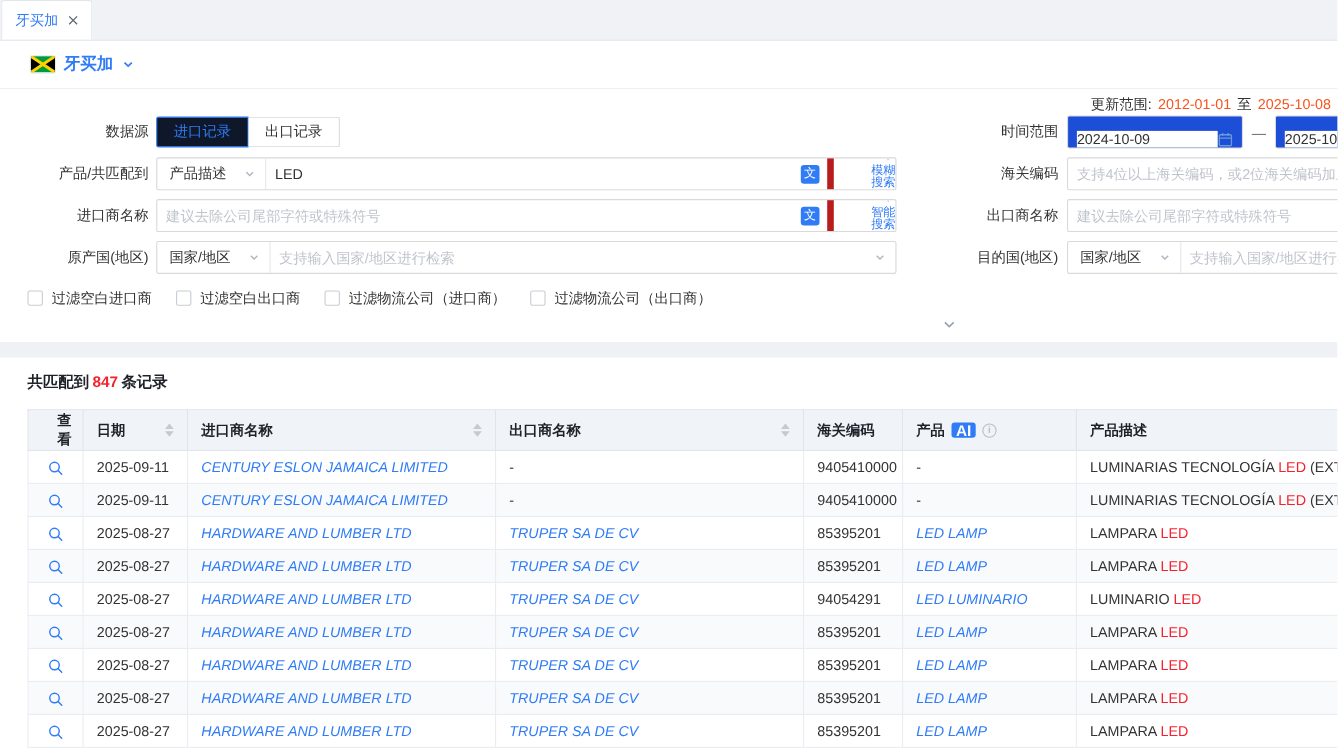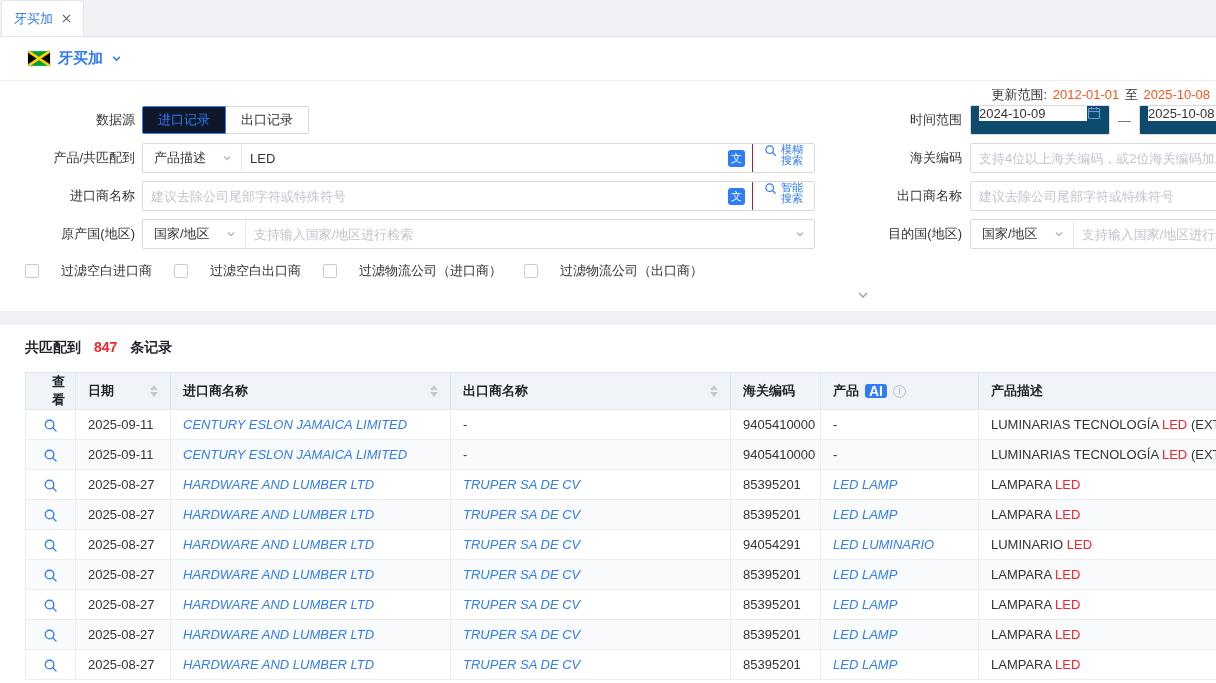--- a/index.html
+++ b/index.html
@@ -36,44 +36,44 @@
   .toggle .opt { height: 28px; display: flex; align-items: center; padding: 0 15px; border: 1px solid #d9d9d9; background: #fff; color: #333; cursor: pointer; }
   .toggle .opt:first-child { border-radius: 2px 0 0 2px; }
   .toggle .opt:last-child { border-radius: 0 2px 2px 0; border-left: none; }
   .toggle .opt.active { background: #0f172a; border: 1px solid #2f7cf6; color: #2f7cf6; }
 
   .igroup { display: flex; align-items: center; height: 30px; border: 1px solid #d9d9d9; border-radius: 2px; background: #fff; width: 100%; }
   .igroup .sel { display: flex; align-items: center; gap: 16px; padding: 0 9px 0 11px; height: 100%; border-right: 1px solid #e4e7ed; flex-shrink: 0; cursor: pointer; }
   .igroup input { border: none; outline: none; flex: 1; min-width: 0; height: 100%; padding: 0 8px; font-size: 13px; color: #333; background: transparent; }
   .igroup input::placeholder { color: #c0c4cc; }
   .translate { width: 17px; height: 17px; background: #2f7cf6; color: #fff; border-radius: 3px; font-size: 11px; line-height: 17px; text-align: center; margin-right: 7px; flex-shrink: 0; cursor: pointer; }
-  .addon { display: flex; align-items: flex-start; justify-content: center; gap: 4px; width: 62px; height: 100%; border-left: 1px solid #b91c1c; color: #2f7cf6; flex-shrink: 0; cursor: pointer; }
+  .addon { display: flex; align-items: flex-end; justify-content: center; gap: 4px; width: 62px; height: 100%; border-left: 6px solid #b91c1c; color: #2f7cf6; flex-shrink: 0; cursor: pointer; flex-direction: column; }
   .two-line { display: flex; flex-direction: column; font-size: 11px; line-height: 11px; color: #2f7cf6; }
   .end-chev { margin-right: 9px; flex-shrink: 0; }
 
-  .date-box { width: 140px; height: 30px; border: 1px solid #d9d9d9; border-radius: 2px; display: flex; align-items: flex-start; padding: 0 8px; background: #0c4a6e; flex-shrink: 0; }
+  .date-box { width: 160px; height: 30px; border: 1px solid #d9d9d9; border-radius: 2px; display: flex; align-items: flex-end; padding: 0 8px; background: #1d4ed8; flex-shrink: 0; }
   .date-box input { border: none; outline: none; flex: 1; min-width: 0; font-size: 13px; color: #333; }
   .date-dash { margin: 0 8px; color: #666; }
 
   .igroup.w320 { width: 320px; flex-shrink: 0; }
   .igroup.w300 { width: 300px; flex-shrink: 0; }
 
   .checkbox-row { display: flex; align-items: center; gap: 22px; padding-left: 25px; margin-top: 14px; height: 16px; }
-  .cb-item { display: flex; align-items: center; gap: 22px; cursor: pointer; }
+  .cb-item { display: flex; align-items: center; gap: 8px; cursor: pointer; }
   .cb-box { width: 14px; height: 14px; border: 1px solid #c8cdd4; border-radius: 2px; background: #fff; flex-shrink: 0; }
   .cb-label { color: #333; font-size: 13px; }
 
   .collapse-row { height: 18px; margin-top: 8px; }
   .collapse-btn { margin-left: 845px; width: 36px; height: 16px; display: flex; align-items: center; justify-content: center; cursor: pointer; }
 
   .gray-band { height: 14px; background: #eff1f5; margin-top: 6px; }
 
   
   .results { padding: 14px 0 0 25px; }
-  .summary { display: inline-flex; gap: 13px; font-size: 14px; font-weight: bold; color: #1f2329; }
+  .summary { display: inline-flex; gap: 3px; font-size: 14px; font-weight: bold; color: #1f2329; }
   .summary .count { color: #f5222d; }
 
   table { border-collapse: collapse; table-layout: fixed; width: 1273px; margin-top: 15px; }
   thead th { background: #f0f4f9; height: 36px; padding: 0; border: 1px solid #dfe5ec; font-size: 13px; color: #1f2329; font-weight: bold; text-align: left; }
   .thc { display: flex; align-items: center; height: 36px; padding: 0 12px; gap: 6px; }
   .thc.center { justify-content: center; padding-left: 28px; }
   .thc.between { justify-content: space-between; }
   tbody td { height: 30px; padding: 0 12px; border: 1px solid #e9edf2; font-size: 13px; color: #333; white-space: nowrap; overflow: hidden; }
   tbody tr.alt { background: #f8fafc; }
   td.c-view { text-align: center; padding: 0; }

